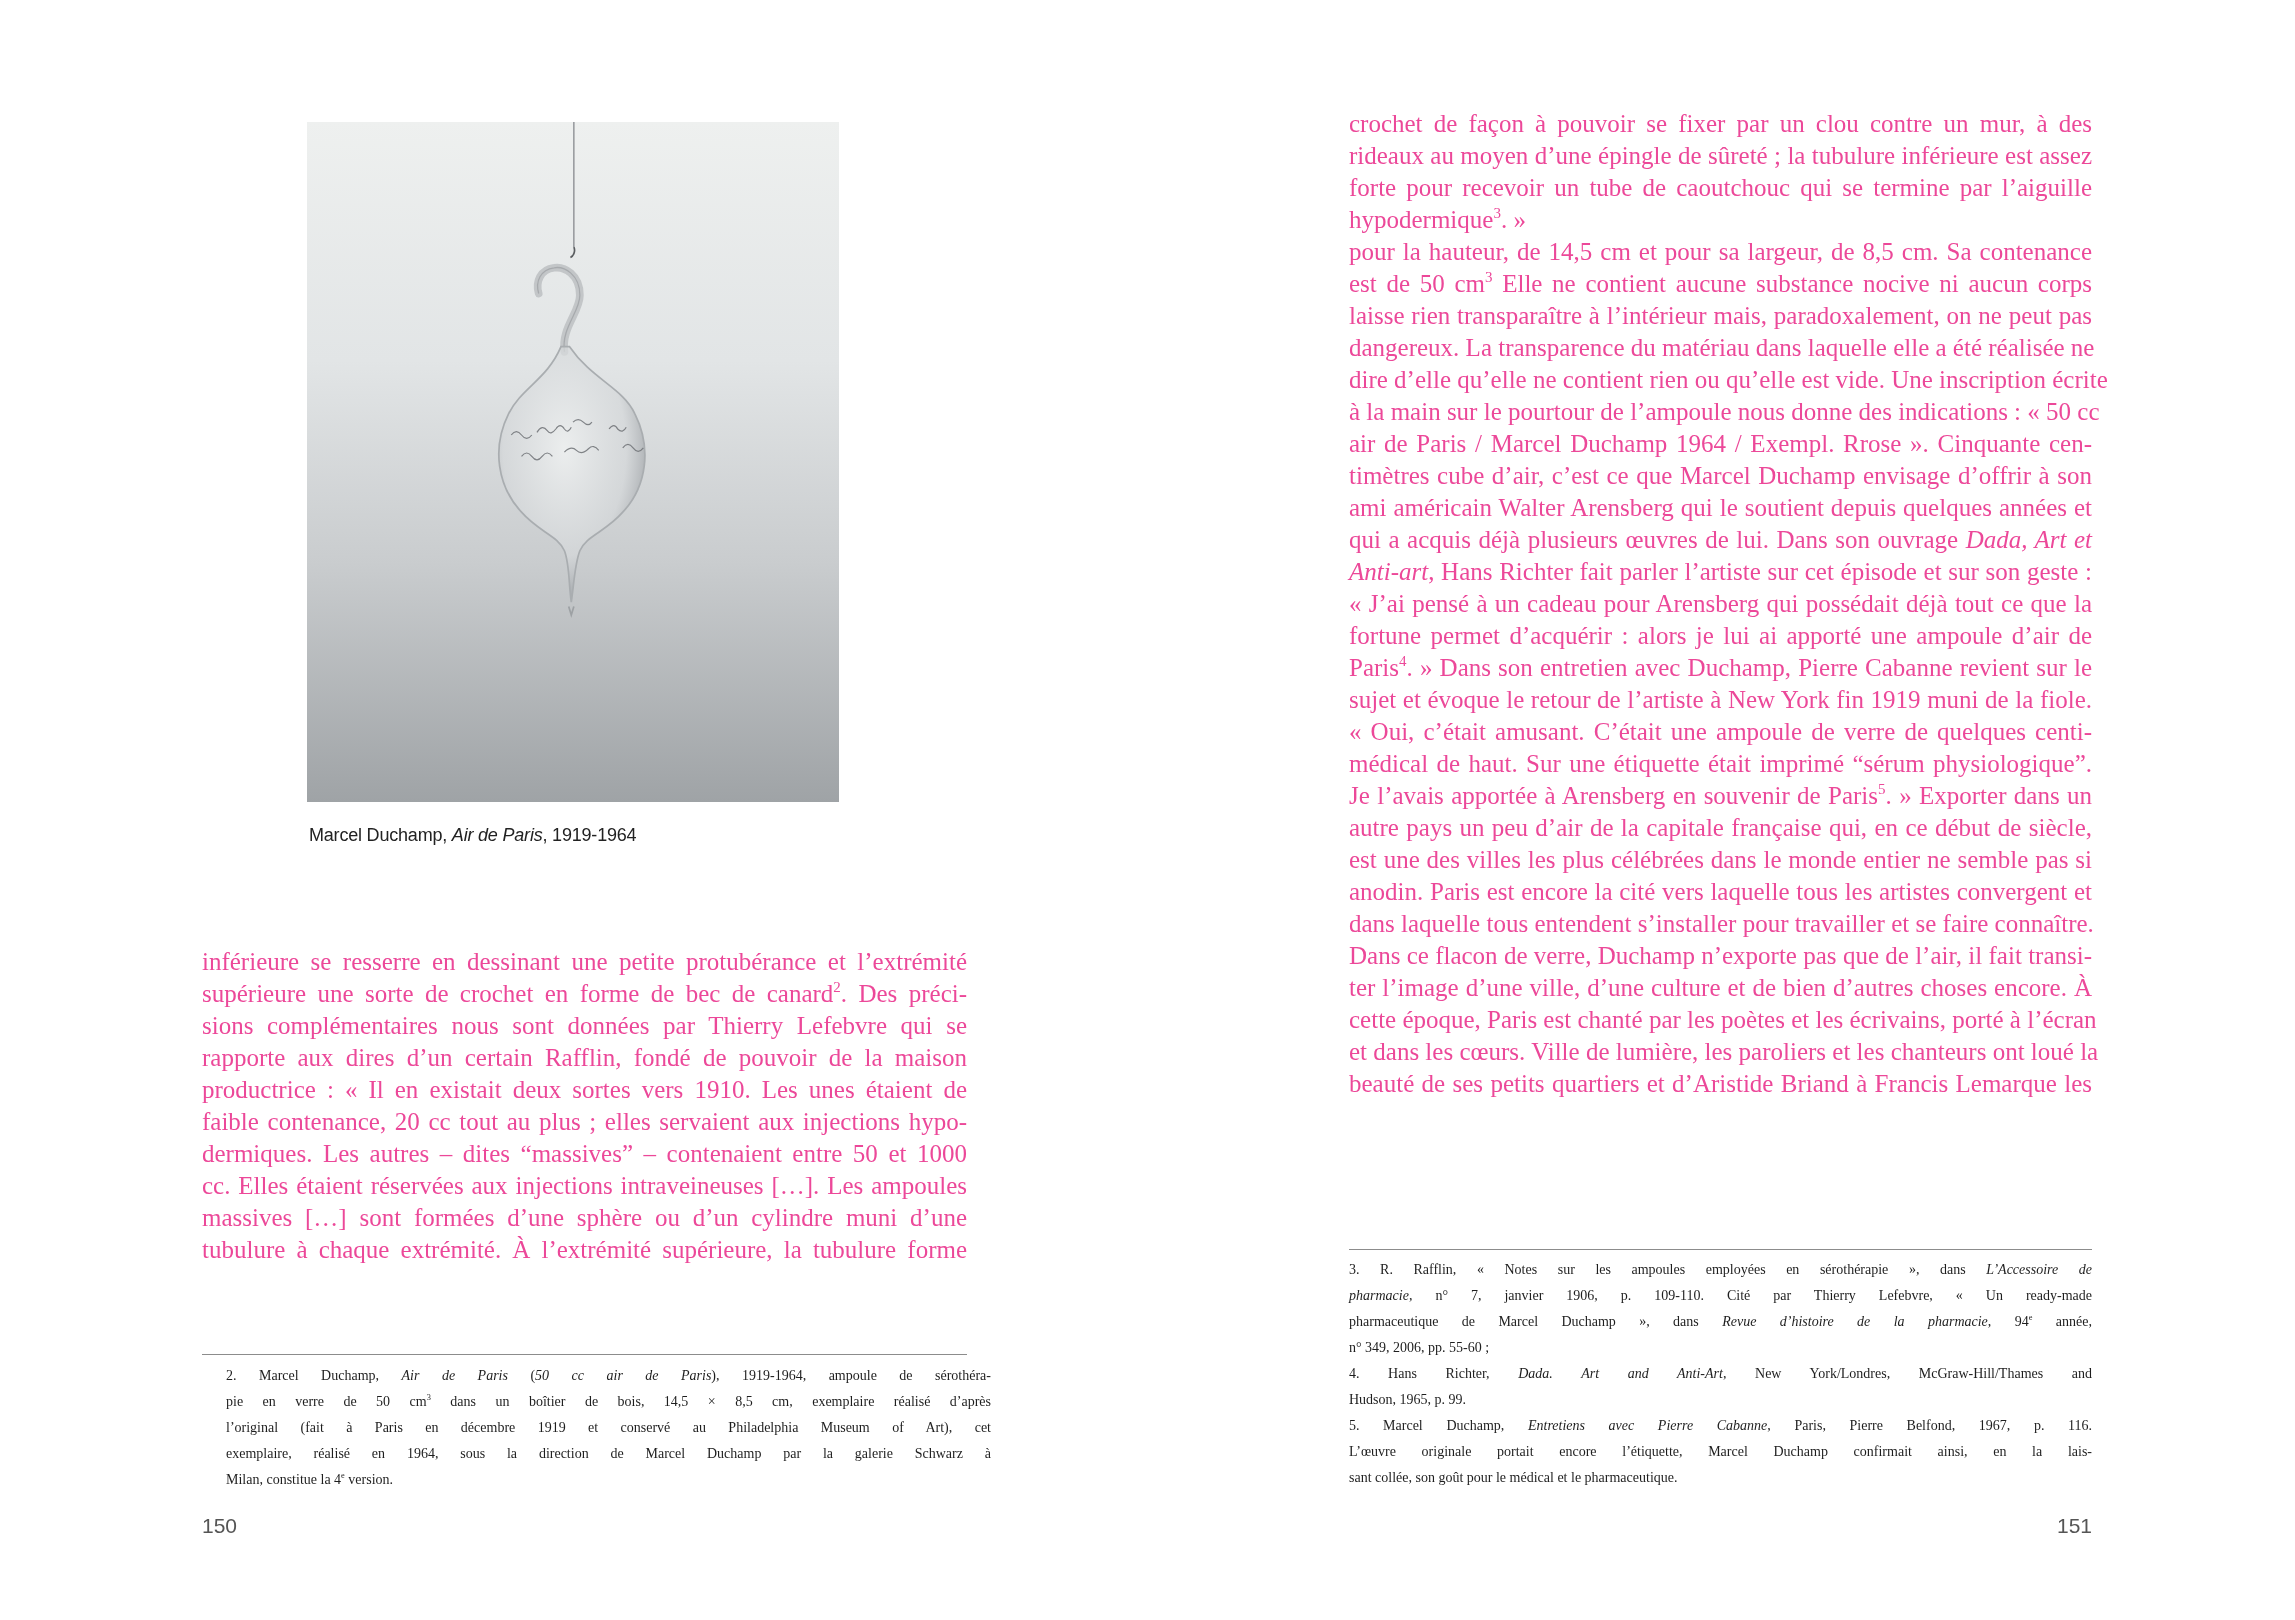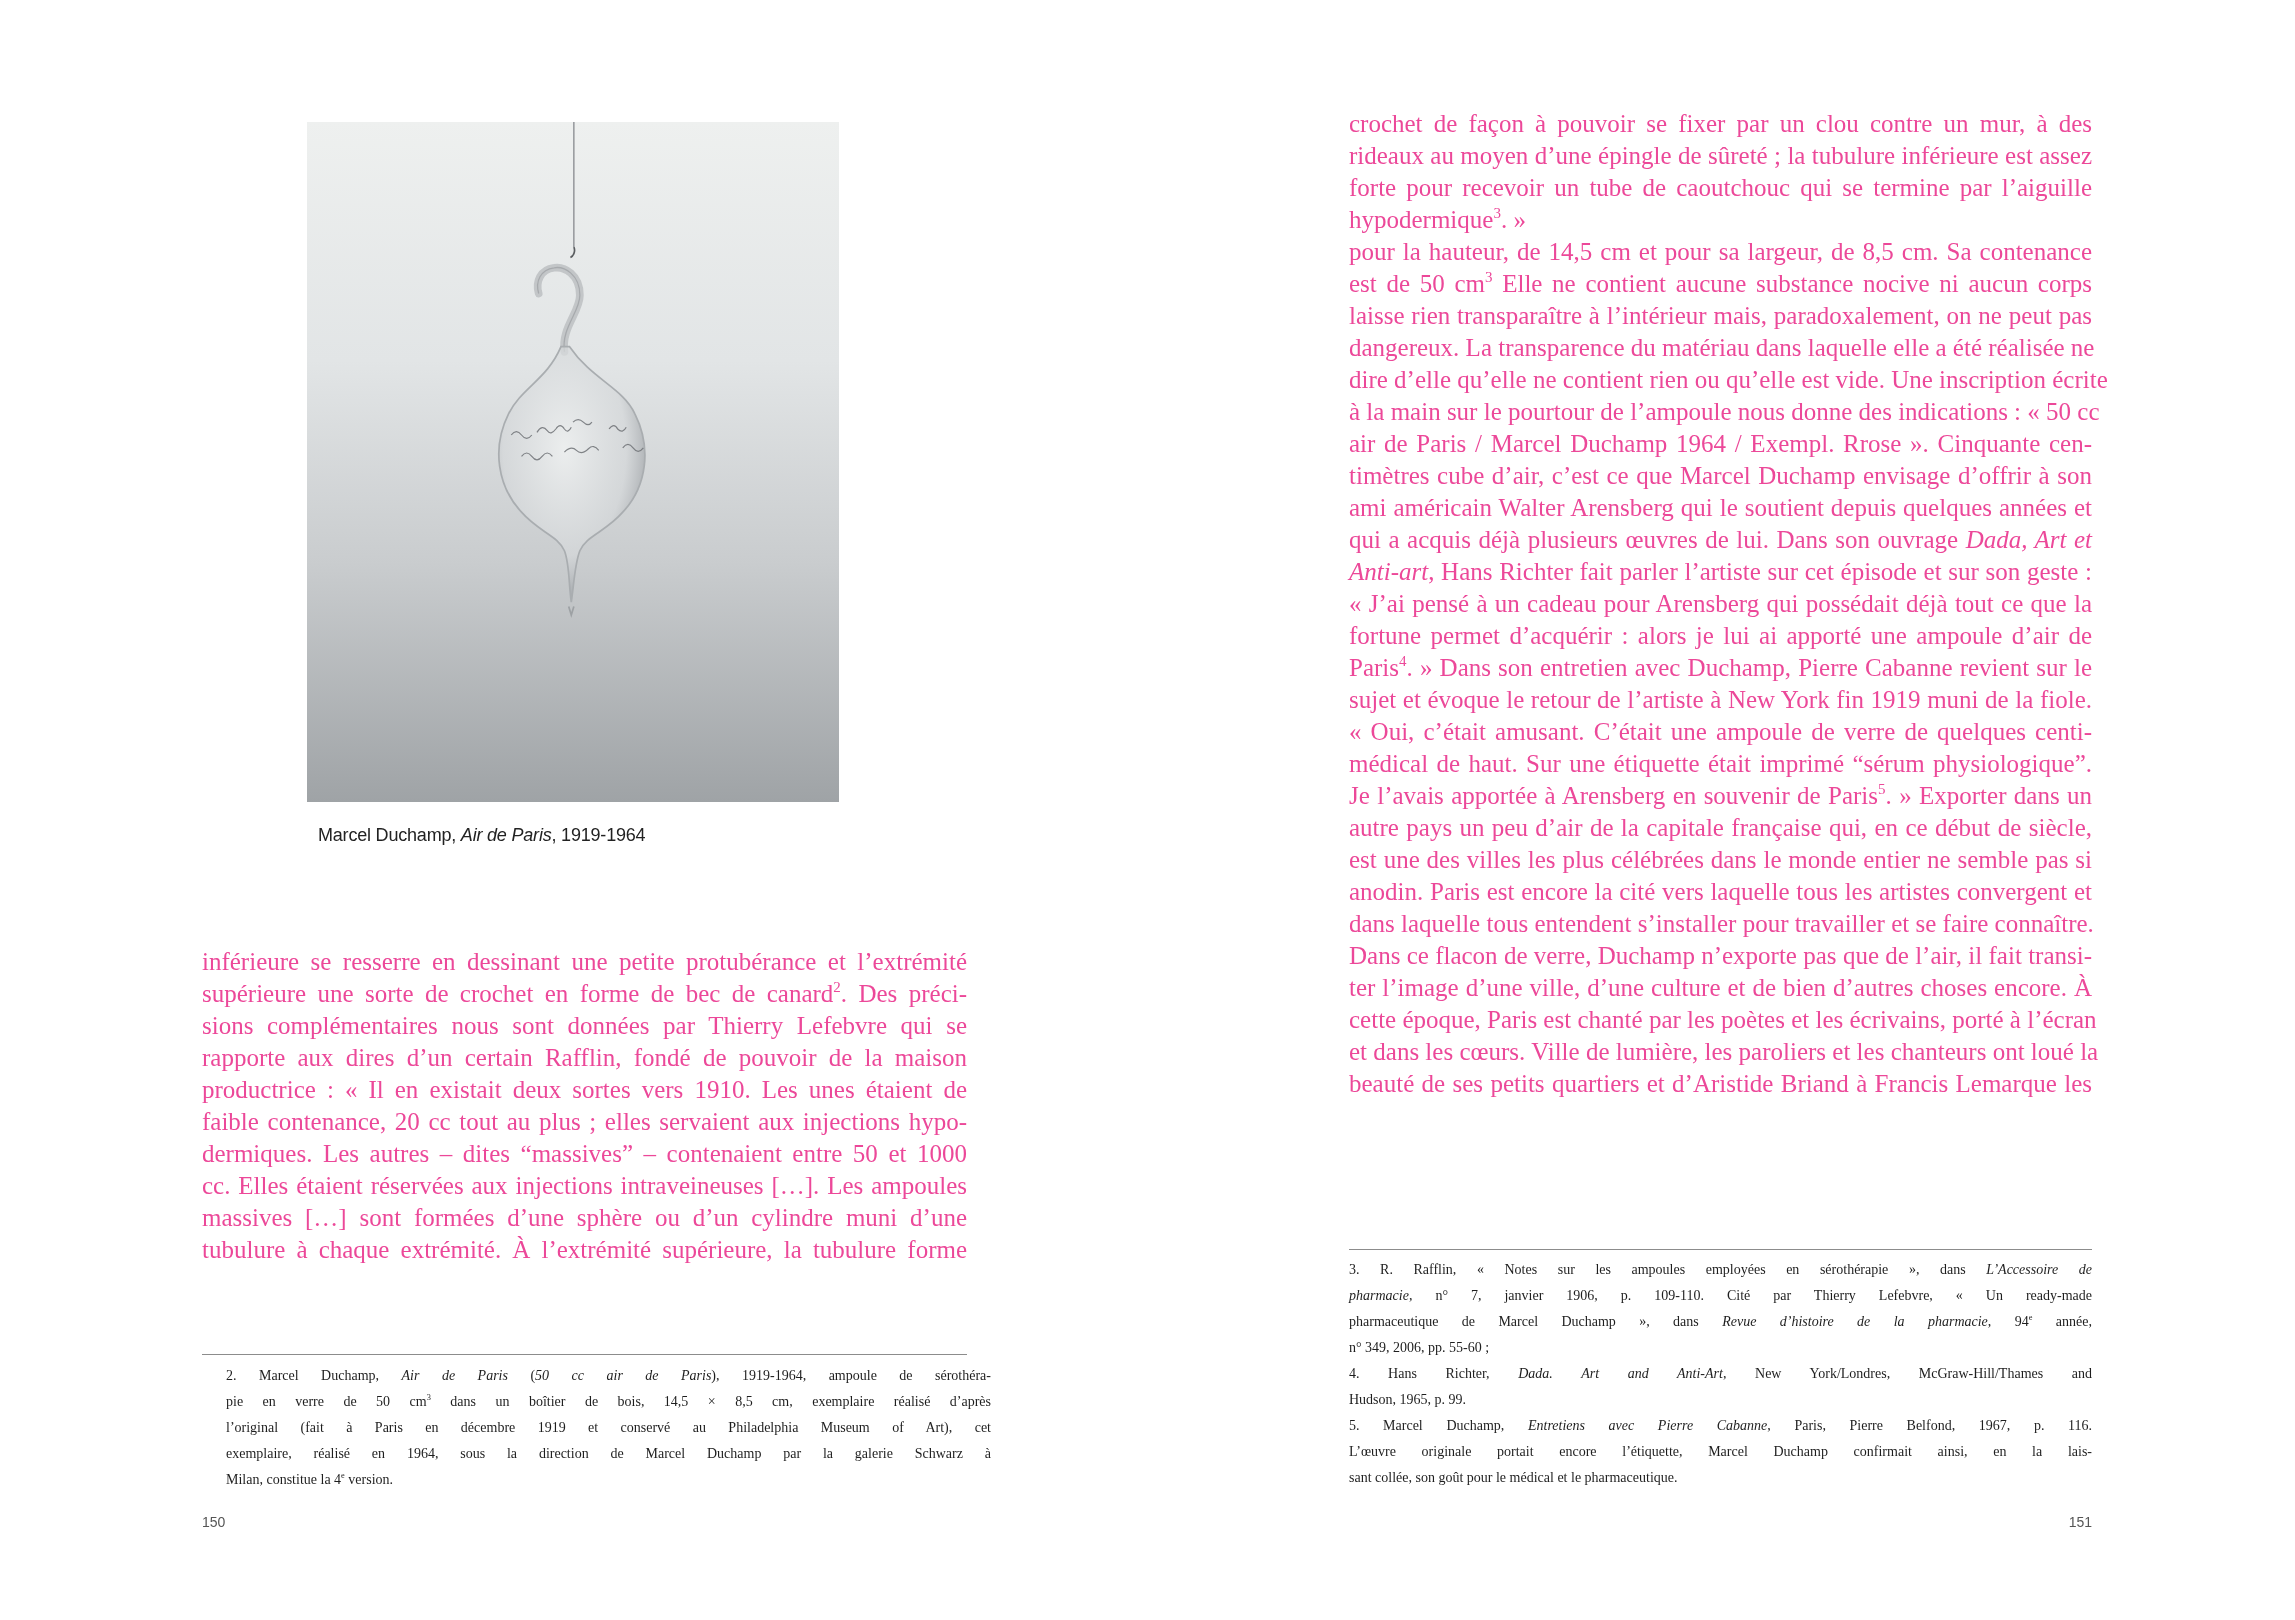--- a/index.html
+++ b/index.html
@@ -7,21 +7,21 @@
          font-family: "Liberation Serif", "DejaVu Serif", serif; color: #1e1e1e; }
   .page { position: absolute; top: 0; height: 1621px; }
   .left-page { left: 0; width: 1147px; }
   .right-page { left: 1147px; width: 1148px; }
 
   .photo { position: absolute; left: 307px; top: 122px; width: 532px; height: 680px;
            background: linear-gradient(180deg, #eef0ef 0%, #e2e5e6 35%, #c9ccce 65%, #9fa3a6 100%);
            overflow: hidden; }
   .photo svg { position: absolute; left: 0; top: 0; width: 100%; height: 100%; }
 
-  .caption { position: absolute; left: 318px; top: 825px; font-family: "Liberation Sans", "DejaVu Sans", sans-serif;
+  .caption { position: absolute; left: 309px; top: 825px; font-family: "Liberation Sans", "DejaVu Sans", sans-serif;
              font-size: 18px; color: #222; letter-spacing: -0.2px; }
   .caption i { font-style: italic; }
 
   .body-text { position: absolute; font-size: 25px; line-height: 32px; text-align: justify;
                text-align-last: justify; color: #ec4899; }
   .body-text .line { display: block; white-space: nowrap; text-align: justify; text-align-last: justify; }
   .body-text .line.last { text-align-last: left; }
   .body-text .indent { padding-left: 29px; }
   .left-body { left: 202px; top: 946px; width: 765px; }
   .right-body { left: 202px; top: 108px; width: 743px; }
@@ -32,21 +32,21 @@
   .left-rule { left: 202px; top: 1354px; width: 765px; }
   .right-rule { left: 202px; top: 1249px; width: 743px; }
 
   .footnotes { position: absolute; font-size: 14px; line-height: 26px; color: #1e1e1e; }
   .footnotes .line { display: block; white-space: nowrap; text-align: justify; text-align-last: justify; }
   .footnotes .line.last { text-align-last: left; }
   .left-notes { left: 186px; top: 1363px; width: 765px; margin-left: 40px; }
   .right-notes { left: 202px; top: 1257px; width: 743px; }
 
   .page-number { position: absolute; top: 1514px; font-family: "Liberation Sans", "DejaVu Sans", sans-serif;
-                 font-size: 14px; color: #555; }
+                 font-size: 21px; color: #555; }
   .left-num { left: 202px; }
   .right-num { right: 203px; }
 </style>
 </head>
 <body>
 
 <div class="page left-page">
 
   <div class="photo" title="Glass ampoule hanging from a string">
     <svg viewBox="0 0 620 793" preserveAspectRatio="none">

